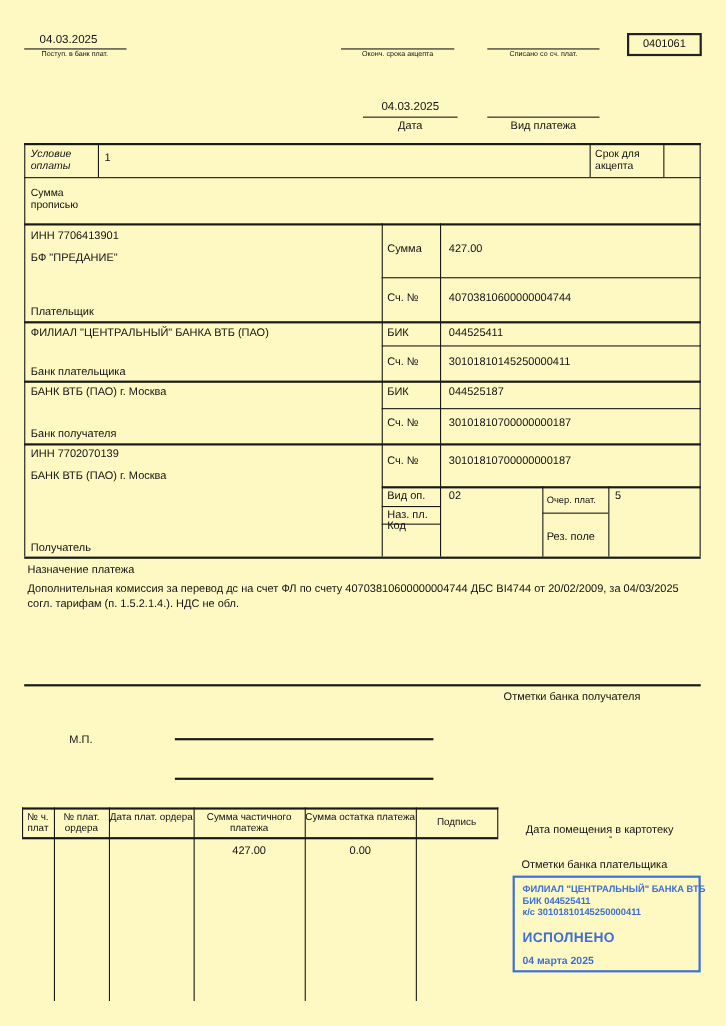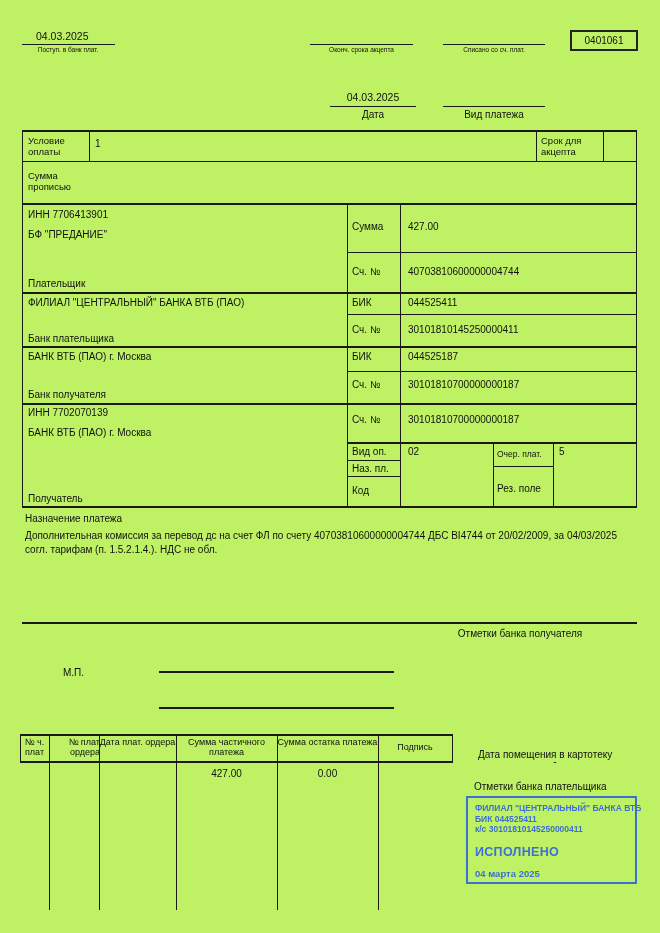--- a/index.html
+++ b/index.html
@@ -1,17 +1,17 @@
 <!DOCTYPE html>
 <html style="--stamp-blue: #3d6fd6; --line: #1a1a1a;"><head>
 <meta charset="utf-8">
 <style>
   html,body { margin:0; padding:0; background:#e8e8e8; }
   .page {
-    position:relative; width:660px; height:933px; background:#bef264;
+    position:relative; width:660px; height:933px; background:#fef9c3;
     font-family:"Liberation Sans", sans-serif; color:#111;
     overflow:hidden; margin:0 auto;
   }
   .t { position:absolute; font-size:10px; line-height:1.2; white-space:nowrap; }
   .w { white-space:normal; }
   .c { text-align:center; }
   .b { font-weight:bold; }
   .sm { font-size:6.5px; }
   .s95 { font-size:9.5px; }
   .s9 { font-size:9px; }
@@ -74,21 +74,21 @@
     <i class="vl" style="left:0;top:0;height:376px;"></i>
     <i class="vl" style="left:614px;top:0;height:376px;"></i>
     <i class="vl" style="left:67px;top:0;height:31px;"></i>
     <i class="vl" style="left:514px;top:0;height:31px;"></i>
     <i class="vl" style="left:581px;top:0;height:31px;"></i>
     <i class="vl" style="left:325px;top:73px;height:303px;"></i>
     <i class="vl" style="left:378px;top:73px;height:303px;"></i>
     <i class="vl" style="left:471px;top:312px;height:64px;"></i>
     <i class="vl" style="left:531px;top:312px;height:64px;"></i>
 
-    <div class="t s95 w" style="left:6px;top:5px;width:55px;">Условие оплаты</div>
+    <div class="t s95 w" style="left:6px;top:5px;width:55px;font-style:italic;">Условие оплаты</div>
     <div class="t" style="left:73px;top:8px;">1</div>
     <div class="t s95 w" style="left:519px;top:5px;width:54px;">Срок для акцепта</div>
 
     <div class="t s95 w" style="left:6px;top:40px;width:58px;">Сумма прописью</div>
 
     <div class="t" style="left:6px;top:79px;">ИНН 7706413901</div>
     <div class="t" style="left:6px;top:99px;">БФ "ПРЕДАНИЕ"</div>
     <div class="t" style="left:6px;top:148px;">Плательщик</div>
     <div class="t" style="left:330px;top:91px;">Сумма</div>
     <div class="t" style="left:386px;top:91px;">427.00</div>
@@ -110,21 +110,21 @@
     <div class="t" style="left:386px;top:249px;">30101810700000000187</div>
 
     <div class="t" style="left:6px;top:277px;">ИНН 7702070139</div>
     <div class="t" style="left:6px;top:297px;">БАНК ВТБ (ПАО) г. Москва</div>
     <div class="t" style="left:6px;top:363px;">Получатель</div>
     <div class="t" style="left:330px;top:284px;">Сч. №</div>
     <div class="t" style="left:386px;top:284px;">30101810700000000187</div>
     <div class="t" style="left:330px;top:316px;">Вид оп.</div>
     <div class="t" style="left:386px;top:316px;">02</div>
     <div class="t" style="left:330px;top:333px;">Наз. пл.</div>
-    <div class="t" style="left:330px;top:355px;">Код</div>
+    <div class="t" style="left:330px;top:343px;">Код</div>
     <div class="t s85" style="left:475px;top:319px;">Очер. плат.</div>
     <div class="t" style="left:537px;top:316px;">5</div>
     <div class="t" style="left:475px;top:353px;">Рез. поле</div>
   </div>
 
   <div class="t" style="left:25px;top:513px;">Назначение платежа</div>
   <div class="t w" style="left:25px;top:529px;width:600px;line-height:13.5px;">Дополнительная комиссия за перевод дс на счет ФЛ по счету 40703810600000004744 ДБС ВI4744 от 20/02/2009, за 04/03/2025 согл. тарифам (п. 1.5.2.1.4.). НДС не обл.</div>
 
   <i class="hl k" style="left:22px;top:622px;width:615px;"></i>
   <div class="t c" style="left:430px;top:628px;width:180px;">Отметки банка получателя</div>
@@ -137,21 +137,21 @@
     <i class="hl k" style="left:0;top:27px;width:433px;"></i>
     <i class="vl" style="left:0;top:0;height:27px;"></i>
     <i class="vl" style="left:432px;top:0;height:27px;"></i>
     <i class="vl" style="left:29px;top:0;height:176px;"></i>
     <i class="vl" style="left:79px;top:0;height:176px;"></i>
     <i class="vl" style="left:156px;top:0;height:176px;"></i>
     <i class="vl" style="left:257px;top:0;height:176px;"></i>
     <i class="vl" style="left:358px;top:0;height:176px;"></i>
 
     <div class="t s9 c w" style="left:0;top:3px;width:29px;line-height:1.15;">№ ч. плат</div>
-    <div class="t s9 c w" style="left:29px;top:3px;width:50px;line-height:1.15;margin-left:11px;">№ плат. ордера</div>
+    <div class="t s9 c w" style="left:29px;top:3px;width:50px;line-height:1.15;">№ плат. ордера</div>
     <div class="t s9 c w" style="left:79px;top:3px;width:77px;line-height:1.15;">Дата плат. ордера</div>
     <div class="t s9 c w" style="left:156px;top:3px;width:101px;line-height:1.15;">Сумма частичного платежа</div>
     <div class="t s9 c w" style="left:257px;top:3px;width:101px;line-height:1.15;">Сумма остатка платежа</div>
     <div class="t s9 c" style="left:358px;top:8px;width:74px;">Подпись</div>
 
     <div class="t c" style="left:156px;top:34px;width:101px;">427.00</div>
     <div class="t c" style="left:257px;top:34px;width:101px;">0.00</div>
   </div>
 
   <div class="t" style="left:478px;top:727px;margin-top:22px;">Дата помещения в картотеку</div>

